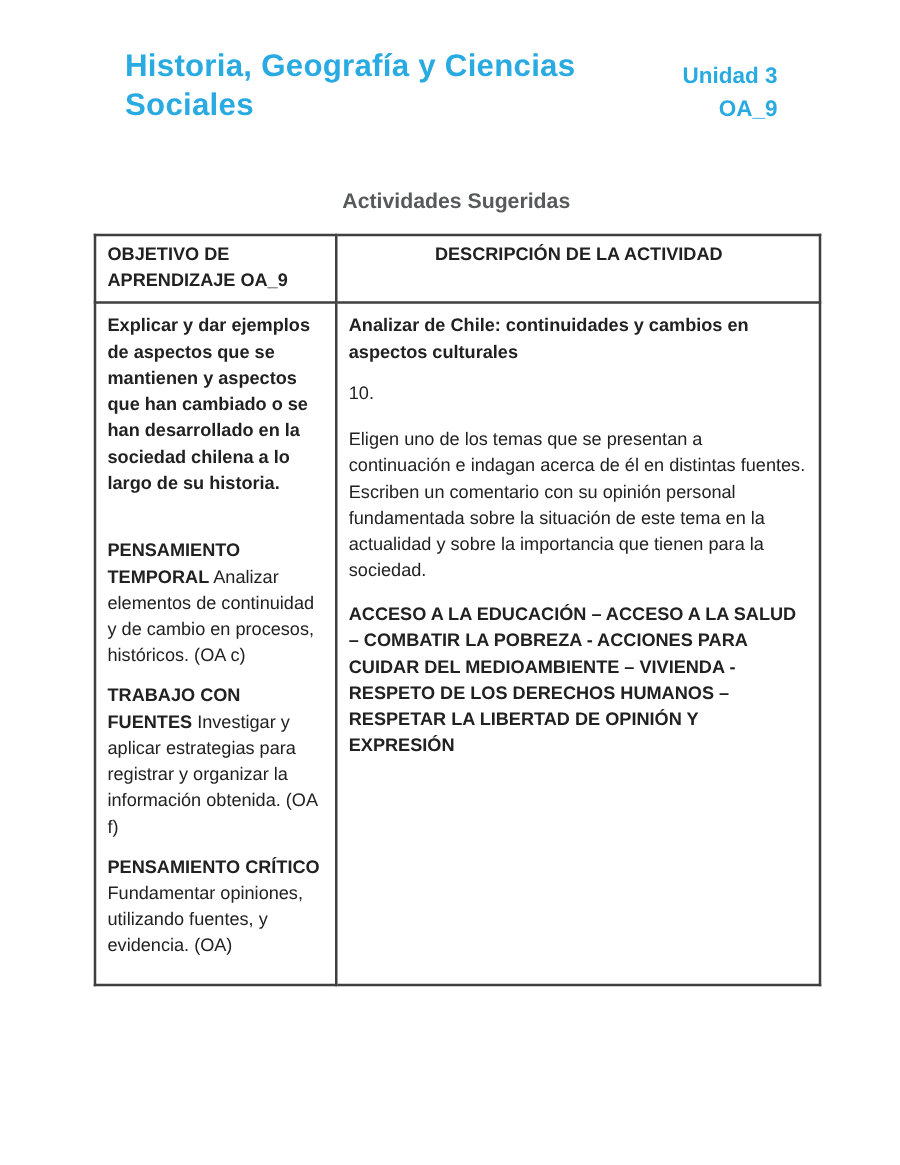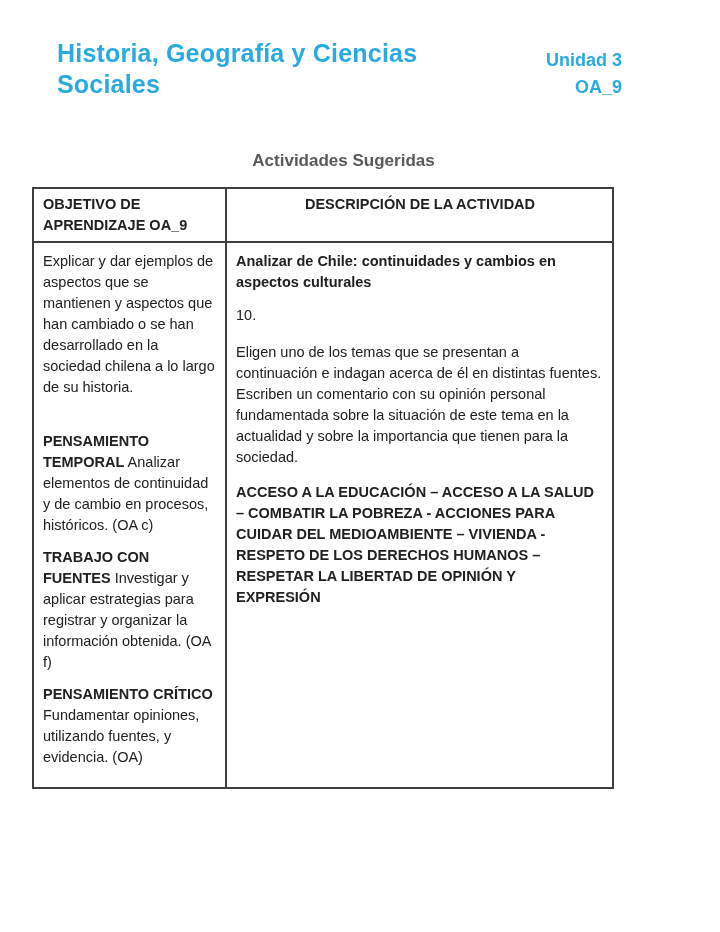--- a/index.html
+++ b/index.html
@@ -13,21 +13,21 @@
   html, body { margin: 0; padding: 0; }
   body {
     width: 720px; height: 932px;
     background: var(--paper);
     font-family: "Liberation Sans", sans-serif;
     color: var(--ink);
     overflow: hidden;
   }
   .page {
     width: 720px; height: 736px;
-    padding: 38px 65px 0 32px;
+    padding: 38px 65px 0 75px;
   }
 
   
   .doc-header {
     display: flex;
     justify-content: space-between;
     align-items: flex-end;
     margin: 0 33px 0 25px;
   }
   .doc-header-left { max-width: 440px; }
@@ -92,21 +92,21 @@
     border-radius: 10px;
   }
   th.th-objective { text-align: left; }
   th.th-description { text-align: center; vertical-align: top; }
   .activity-table td {
     padding: 8px 8px 8px 9px;
     height: 471px;
   }
   .cell p { margin: 0; }
 
-  .obj-main { font-weight: normal; margin-bottom: 33px !important; }
+  .obj-main { font-weight: bold; margin-bottom: 33px !important; }
   .skill { margin-bottom: 11px !important; }
   .skill-label { font-weight: bold; }
 
   .act-title { font-weight: bold; margin-bottom: 12px !important; }
   .act-number { font-weight: normal; margin-bottom: 16px !important; }
   .act-desc { margin-bottom: 14px !important; }
   .act-topics { font-weight: bold; }
 </style>
 </head>
 <body>

